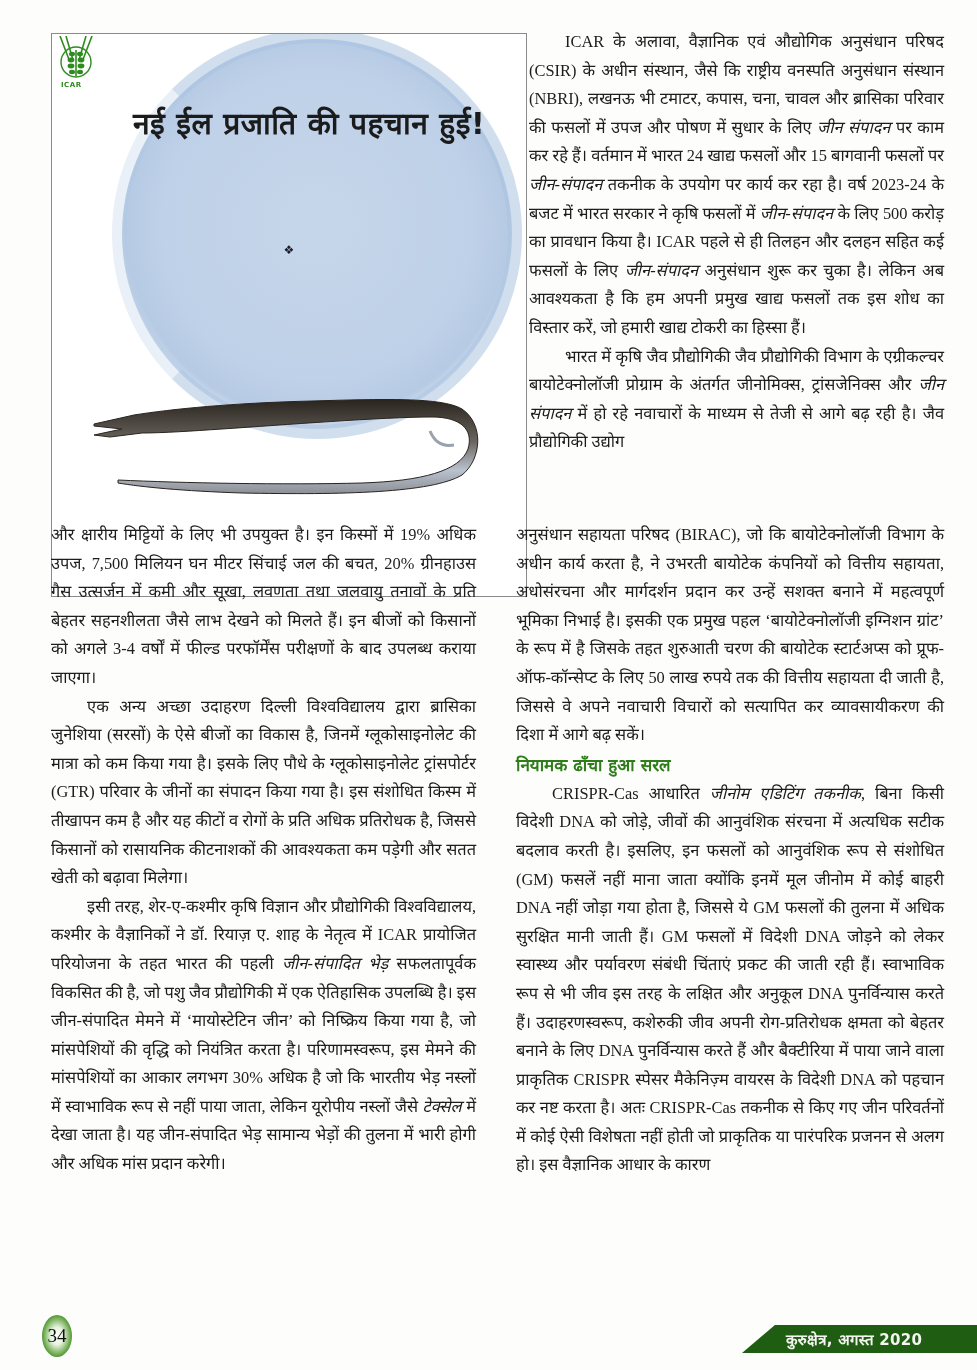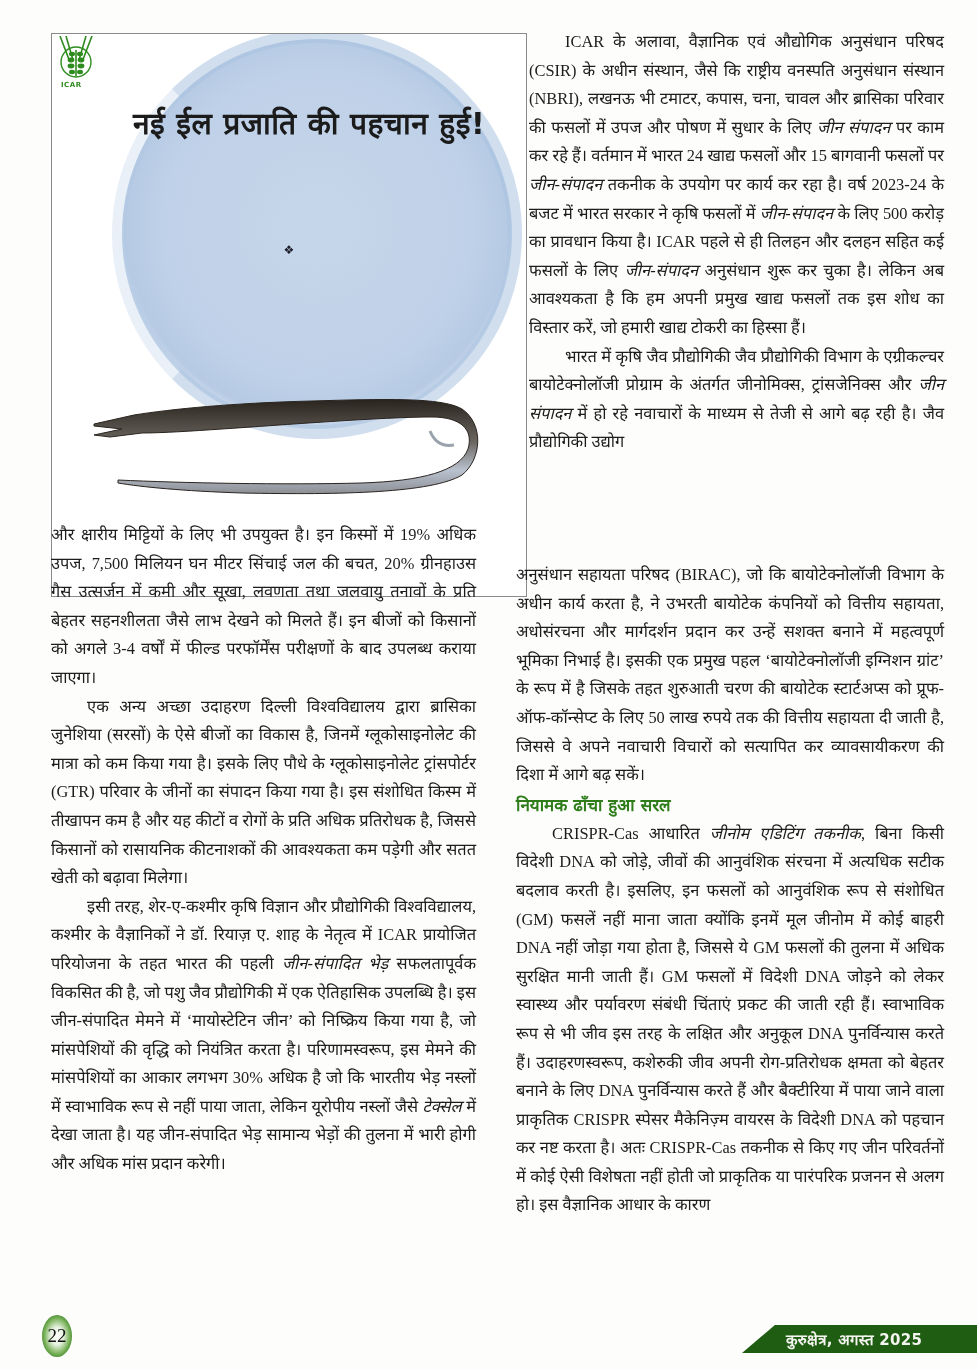--- a/index.html
+++ b/index.html
@@ -21,21 +21,21 @@
   .inset .title { position: absolute; left: 0; right: 0; top: 68px; text-align: center; font-size: 30px; font-weight: bold; color: #1b1b1b; letter-spacing: 0.5px; padding-left: 40px; }
   .inset .blurb { position: absolute; left: 98px; width: 300px; text-align: center; font-size: 11.6px; line-height: 16.6px; font-weight: bold; color: #1c1c28; }
   .inset .blurb1 { top: 128px; }
   .inset .divider { position: absolute; left: 0; right: 0; top: 209px; text-align: center; font-size: 12px; color: #1c1c28; }
   .inset .blurb2 { top: 234px; left: 94px; width: 310px; }
   .inset .fish { position: absolute; left: 30px; top: 345px; width: 420px; height: 120px; }
 
   
   .right-top { position: absolute; left: 529px; top: 28px; width: 415px; }
   .left-bottom { position: absolute; left: 51px; top: 521px; width: 425px; }
-  .right-bottom { position: absolute; left: 516px; top: 521px; width: 428px; margin-top: 40px; }
+  .right-bottom { position: absolute; left: 516px; top: 521px; width: 428px; }
   .section-heading { color: #2e7d1a; font-weight: bold; font-size: 17px; line-height: 30px; text-indent: 0; }
 
   
   .page-num { position: absolute; left: 42px; top: 1315px; width: 30px; height: 42px; border-radius: 50%;
     background: radial-gradient(ellipse at 50% 50%, #ffffff 0%, #e6f2e0 30%, #7fb560 58%, #2f7a1c 82%, #1e5a10 100%);
     display: flex; align-items: center; justify-content: center; font-family: "Liberation Serif", "DejaVu Serif", serif; font-size: 19px; color: #111; }
   .footer-banner { position: absolute; left: 742px; top: 1325px; width: 235px; height: 28px; background: #1f5e12;
     clip-path: polygon(14% 0, 100% 0, 100% 100%, 0 100%); display: flex; align-items: center; padding-left: 44px;
     color: #f4f4f0; font-size: 15px; font-weight: bold; letter-spacing: 0.3px; }
 </style>
@@ -86,17 +86,17 @@
   <p><span>इसी तरह, शेर-ए-कश्मीर कृषि विज्ञान और प्रौद्योगिकी विश्वविद्यालय, कश्मीर के वैज्ञानिकों ने डॉ. रियाज़ ए. शाह के नेतृत्व में ICAR प्रायोजित परियोजना के तहत भारत की पहली </span><em>जीन-संपादित भेड़</em><span> सफलतापूर्वक विकसित की है, जो पशु जैव प्रौद्योगिकी में एक ऐतिहासिक उपलब्धि है। इस जीन-संपादित मेमने में ‘मायोस्टेटिन जीन’ को निष्क्रिय किया गया है, जो मांसपेशियों की वृद्धि को नियंत्रित करता है। परिणामस्वरूप, इस मेमने की मांसपेशियों का आकार लगभग 30% अधिक है जो कि भारतीय भेड़ नस्लों में स्वाभाविक रूप से नहीं पाया जाता, लेकिन यूरोपीय नस्लों जैसे </span><em>टेक्सेल</em><span> में देखा जाता है। यह जीन-संपादित भेड़ सामान्य भेड़ों की तुलना में भारी होगी और अधिक मांस प्रदान करेगी।</span></p>
 </div>
 
 <div class="right-bottom col-text">
   <p class="noindent">अनुसंधान सहायता परिषद (BIRAC), जो कि बायोटेक्नोलॉजी विभाग के अधीन कार्य करता है, ने उभरती बायोटेक कंपनियों को वित्तीय सहायता, अधोसंरचना और मार्गदर्शन प्रदान कर उन्हें सशक्त बनाने में महत्वपूर्ण भूमिका निभाई है। इसकी एक प्रमुख पहल ‘बायोटेक्नोलॉजी इग्निशन ग्रांट’ के रूप में है जिसके तहत शुरुआती चरण की बायोटेक स्टार्टअप्स को प्रूफ-ऑफ-कॉन्सेप्ट के लिए 50 लाख रुपये तक की वित्तीय सहायता दी जाती है, जिससे वे अपने नवाचारी विचारों को सत्यापित कर व्यावसायीकरण की दिशा में आगे बढ़ सकें।</p>
   <div class="section-heading">नियामक ढाँचा हुआ सरल</div>
   <p><span>CRISPR-Cas आधारित </span><em>जीनोम एडिटिंग तकनीक</em><span>, बिना किसी विदेशी DNA को जोड़े, जीवों की आनुवंशिक संरचना में अत्यधिक सटीक बदलाव करती है। इसलिए, इन फसलों को आनुवंशिक रूप से संशोधित (GM) फसलें नहीं माना जाता क्योंकि इनमें मूल जीनोम में कोई बाहरी DNA नहीं जोड़ा गया होता है, जिससे ये GM फसलों की तुलना में अधिक सुरक्षित मानी जाती हैं। GM फसलों में विदेशी DNA जोड़ने को लेकर स्वास्थ्य और पर्यावरण संबंधी चिंताएं प्रकट की जाती रही हैं। स्वाभाविक रूप से भी जीव इस तरह के लक्षित और अनुकूल DNA पुनर्विन्यास करते हैं। उदाहरणस्वरूप, कशेरुकी जीव अपनी रोग-प्रतिरोधक क्षमता को बेहतर बनाने के लिए DNA पुनर्विन्यास करते हैं और बैक्टीरिया में पाया जाने वाला प्राकृतिक CRISPR स्पेसर मैकेनिज़्म वायरस के विदेशी DNA को पहचान कर नष्ट करता है। अतः CRISPR-Cas तकनीक से किए गए जीन परिवर्तनों में कोई ऐसी विशेषता नहीं होती जो प्राकृतिक या पारंपरिक प्रजनन से अलग हो। इस वैज्ञानिक आधार के कारण</span></p>
 </div>
 
 <div class="page-num">
-  <span>22</span>
+  <span>34</span>
 </div>
 <div class="footer-banner">
-  <span>कुरुक्षेत्र, अगस्त 2025</span>
+  <span>कुरुक्षेत्र, अगस्त 2020</span>
 </div>
 
 </body></html>

